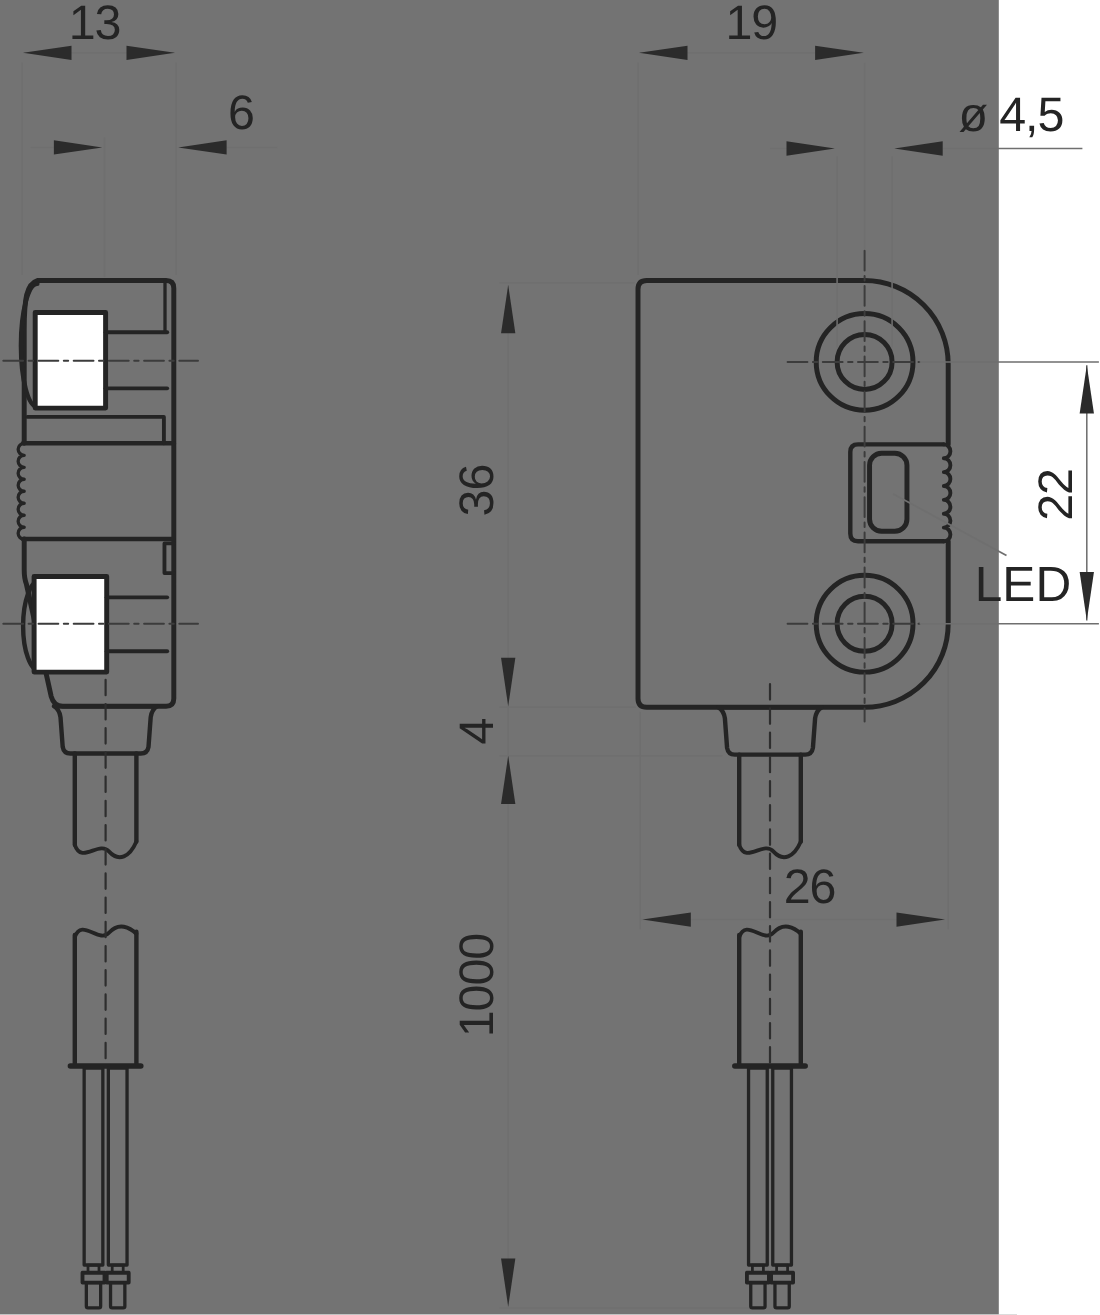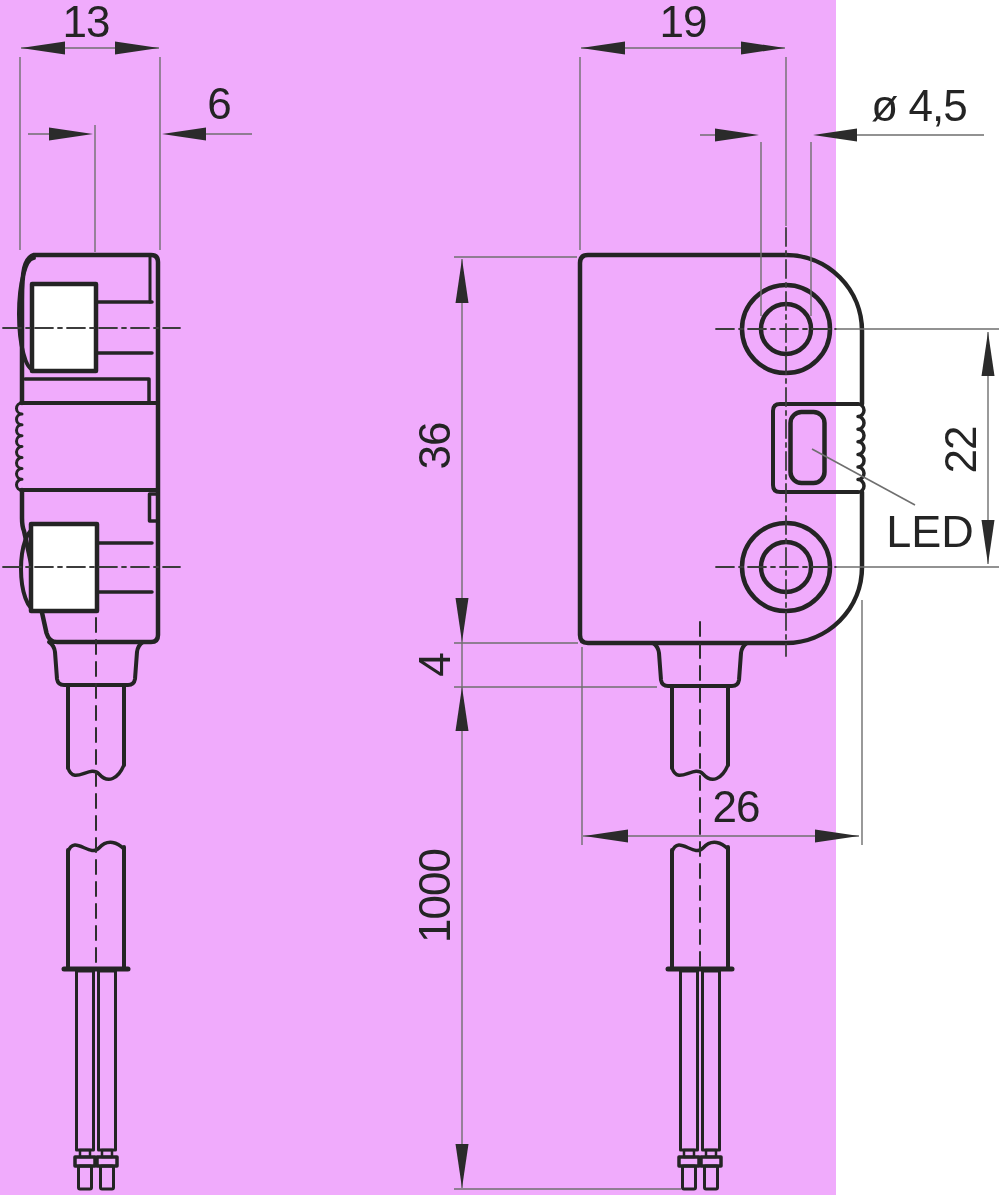--- a/index.html
+++ b/index.html
@@ -1,16 +1,16 @@
 <!DOCTYPE html>
 <html><head>
 <meta charset="utf-8">
 <style>
   html,body{margin:0;padding:0;background:#ffffff;}
-  .stage{width:836px;height:1195px;position:relative;background:#f0abfc;text-align:right;}
+  .stage{width:908px;height:1195px;position:relative;background:#737373;text-align:right;}
   svg{display:block;}
   .dim-text{
     font-family:"Liberation Sans","DejaVu Sans",sans-serif;
     font-size:44px;
     fill:#242424;
     letter-spacing:-1px;
   }
   .led-text{
     font-family:"Liberation Sans","DejaVu Sans",sans-serif;
     font-size:45px;

